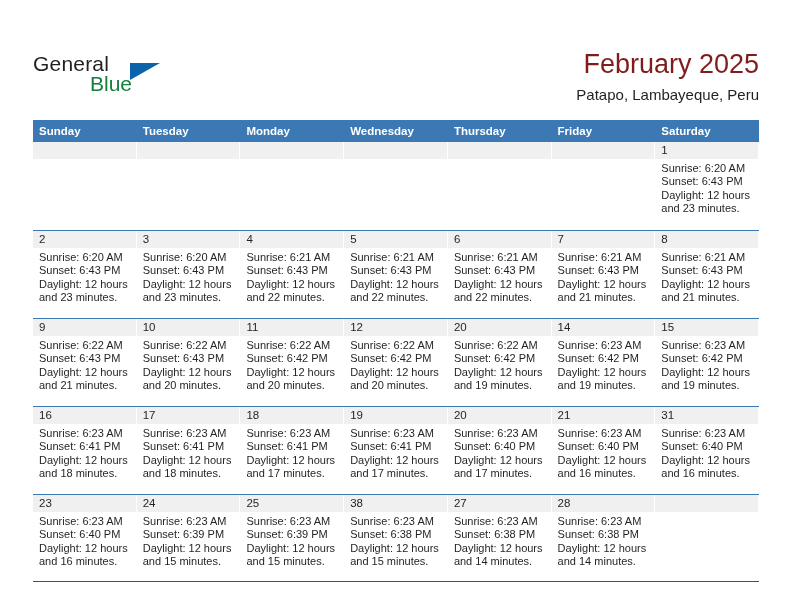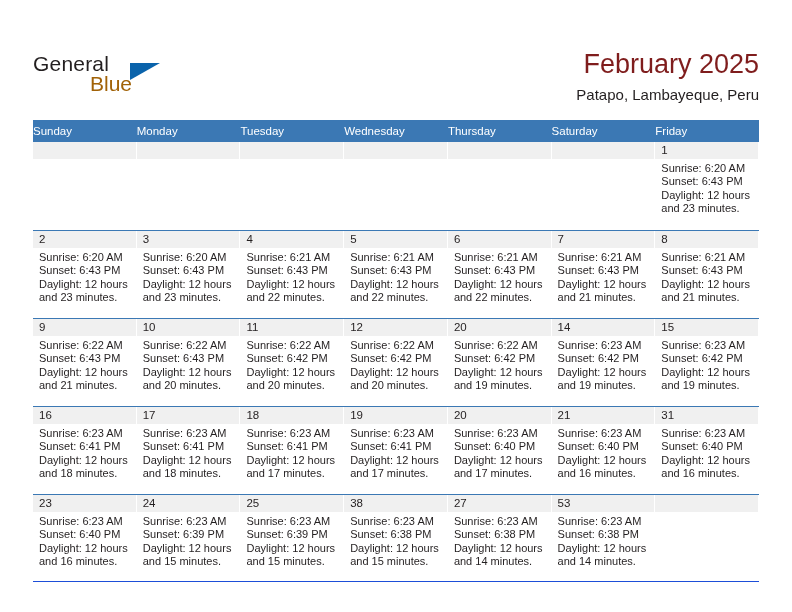--- a/index.html
+++ b/index.html
@@ -44,21 +44,21 @@
     font-size: 21px;
     letter-spacing: .2px;
     color: #231f20;
     font-family: "Liberation Sans", sans-serif;
   }
   .logo-blue {
     position: absolute;
     left: 57px;
     top: 20px;
     font-size: 21px;
-    color: #a16207;
+    color: #15803d;
     font-family: "Liberation Sans", sans-serif;
   }
   .logo-tri {
     position: absolute;
     left: 97px;
     top: 11px;
     width: 0;
     height: 0;
     border-left: 30px solid #0a63ab;
     border-bottom: 17px solid transparent;
@@ -94,22 +94,24 @@
   .weekdays {
     display: flex;
     background: #3b78b4;
     height: 22px;
   }
   .weekday {
     flex: 1 1 0;
     color: #ffffff;
     font-size: 11.5px;
     line-height: 22px;
+    padding-left: 6px;
     box-sizing: border-box;
     white-space: nowrap;
+    font-weight: bold;
   }
   .week {
     display: flex;
     height: 88px;
     border-top: 1px solid #3b78b4;
     box-sizing: border-box;
   }
   .week.first {
     border-top: none;
   }
@@ -162,26 +164,26 @@
     <div class="title-block">
       <div class="cal-title">February 2025</div>
       <div class="cal-subtitle">Patapo, Lambayeque, Peru</div>
     </div>
 
   </div>
 
   <div class="calendar">
     <div class="weekdays">
         <div class="weekday">Sunday</div>
+        <div class="weekday">Tuesday</div>
         <div class="weekday">Monday</div>
-        <div class="weekday">Tuesday</div>
         <div class="weekday">Wednesday</div>
         <div class="weekday">Thursday</div>
+        <div class="weekday">Friday</div>
         <div class="weekday">Saturday</div>
-        <div class="weekday">Friday</div>
       </div>
     <div id="weeks-container">
         <div class="week first">
           <div class="day empty">
             <div class="day-number-strip"></div>
           </div>
           <div class="day empty">
             <div class="day-number-strip"></div>
           </div>
           <div class="day empty">
@@ -441,21 +443,21 @@
           <div class="day">
             <div class="day-number-strip">27</div>
             <div class="day-info">
               <div>Sunrise: 6:23 AM</div>
               <div>Sunset: 6:38 PM</div>
               <div>Daylight: 12 hours</div>
               <div>and 14 minutes.</div>
             </div>
           </div>
           <div class="day">
-            <div class="day-number-strip">53</div>
+            <div class="day-number-strip">28</div>
             <div class="day-info">
               <div>Sunrise: 6:23 AM</div>
               <div>Sunset: 6:38 PM</div>
               <div>Daylight: 12 hours</div>
               <div>and 14 minutes.</div>
             </div>
           </div>
           <div class="day empty">
             <div class="day-number-strip"></div>
           </div>

